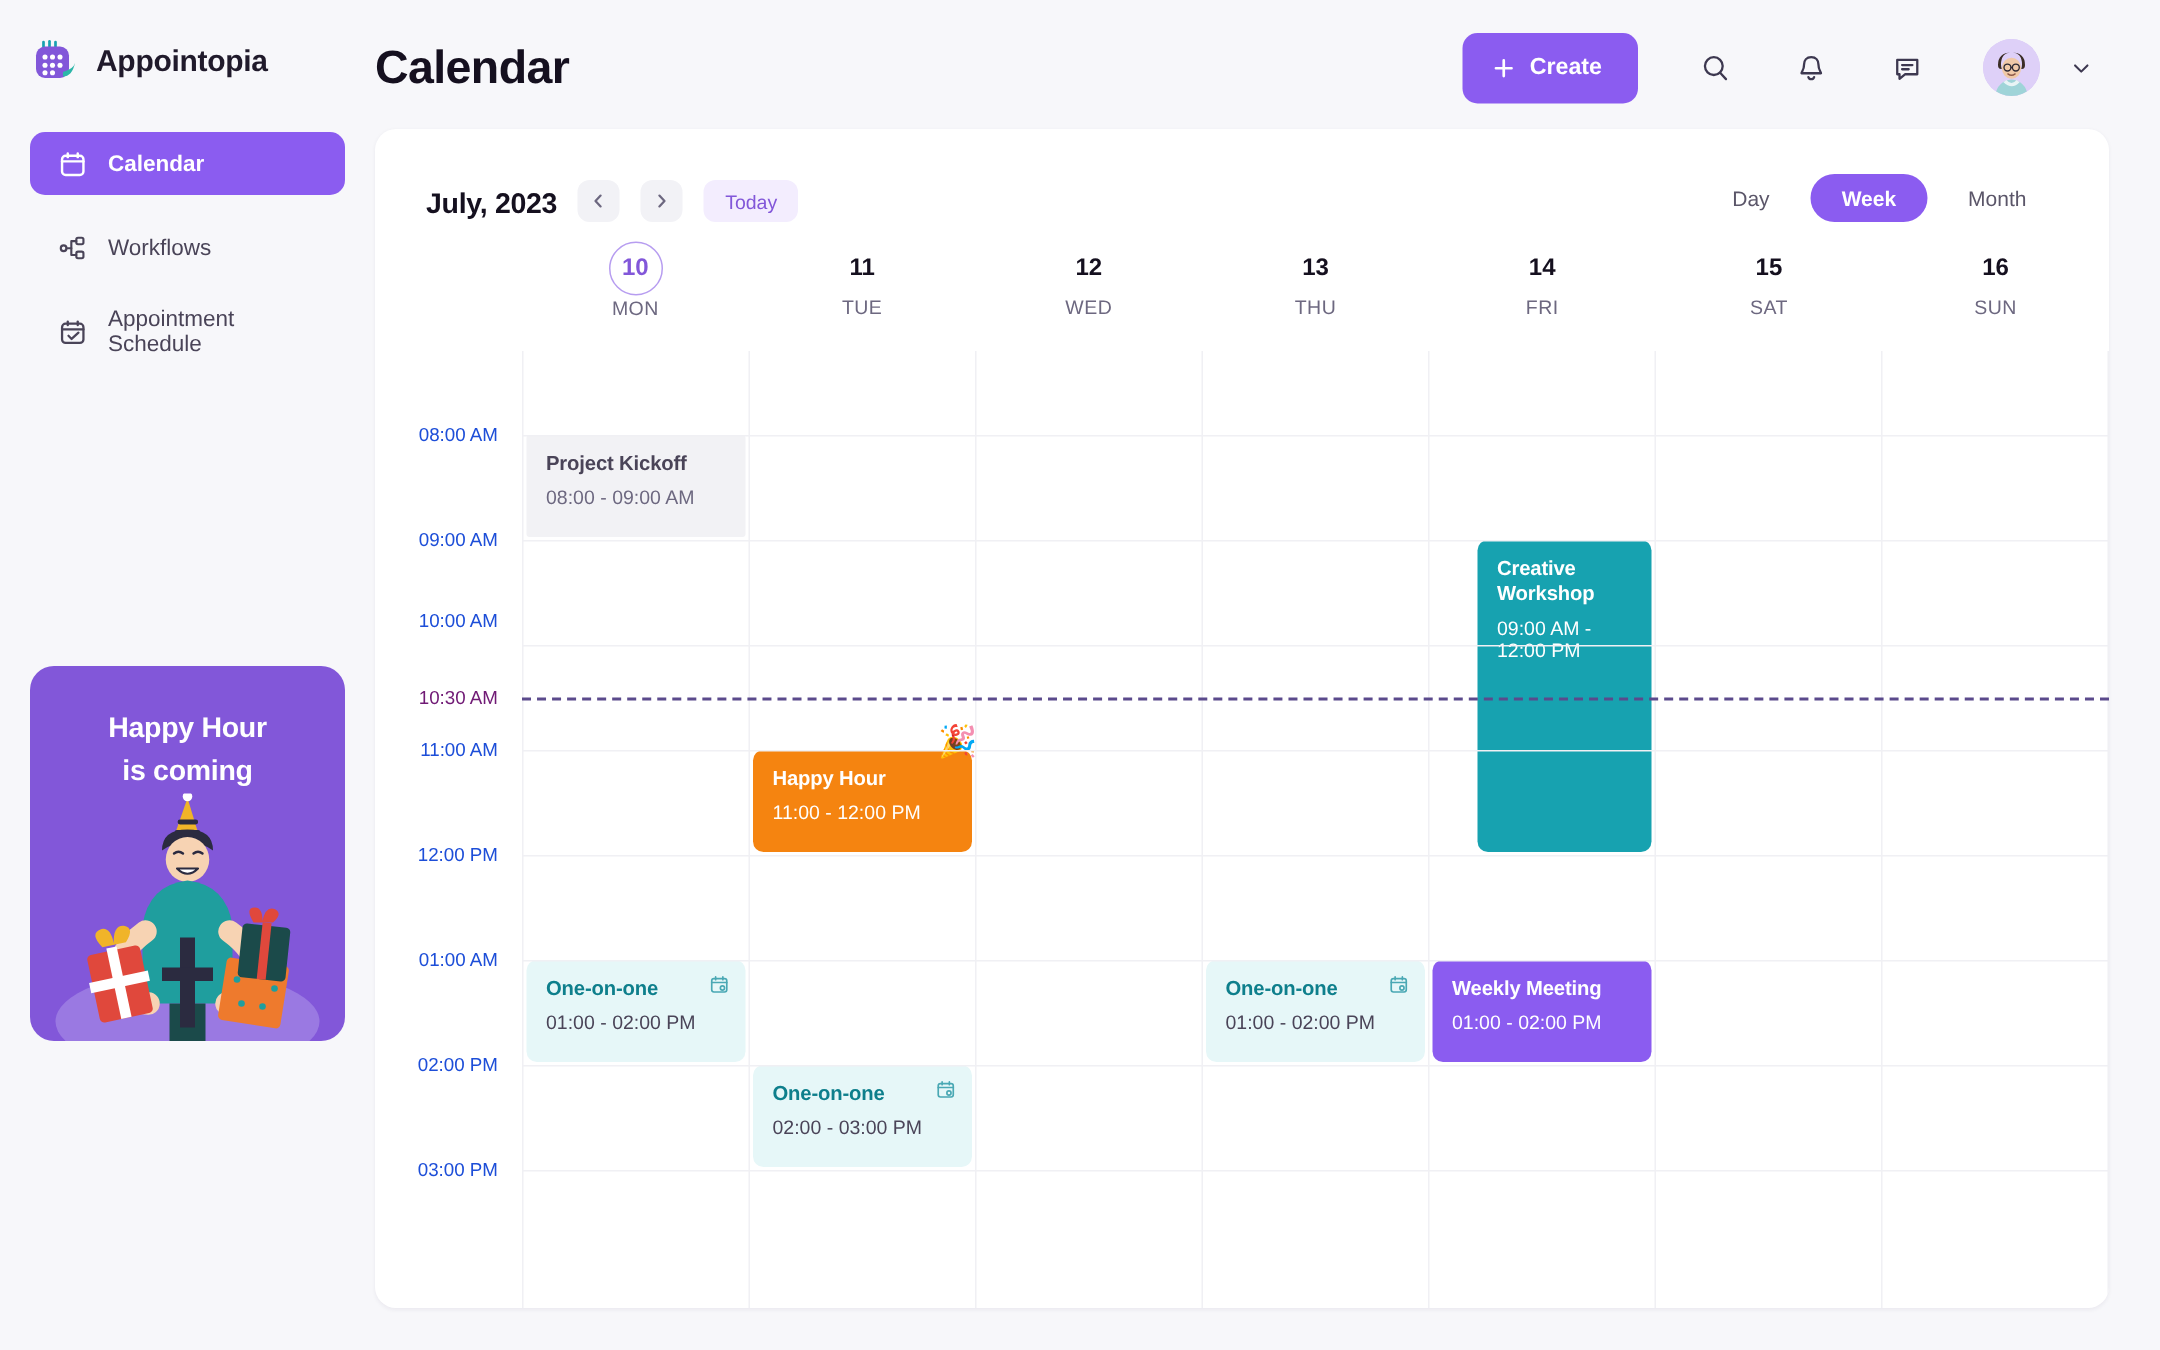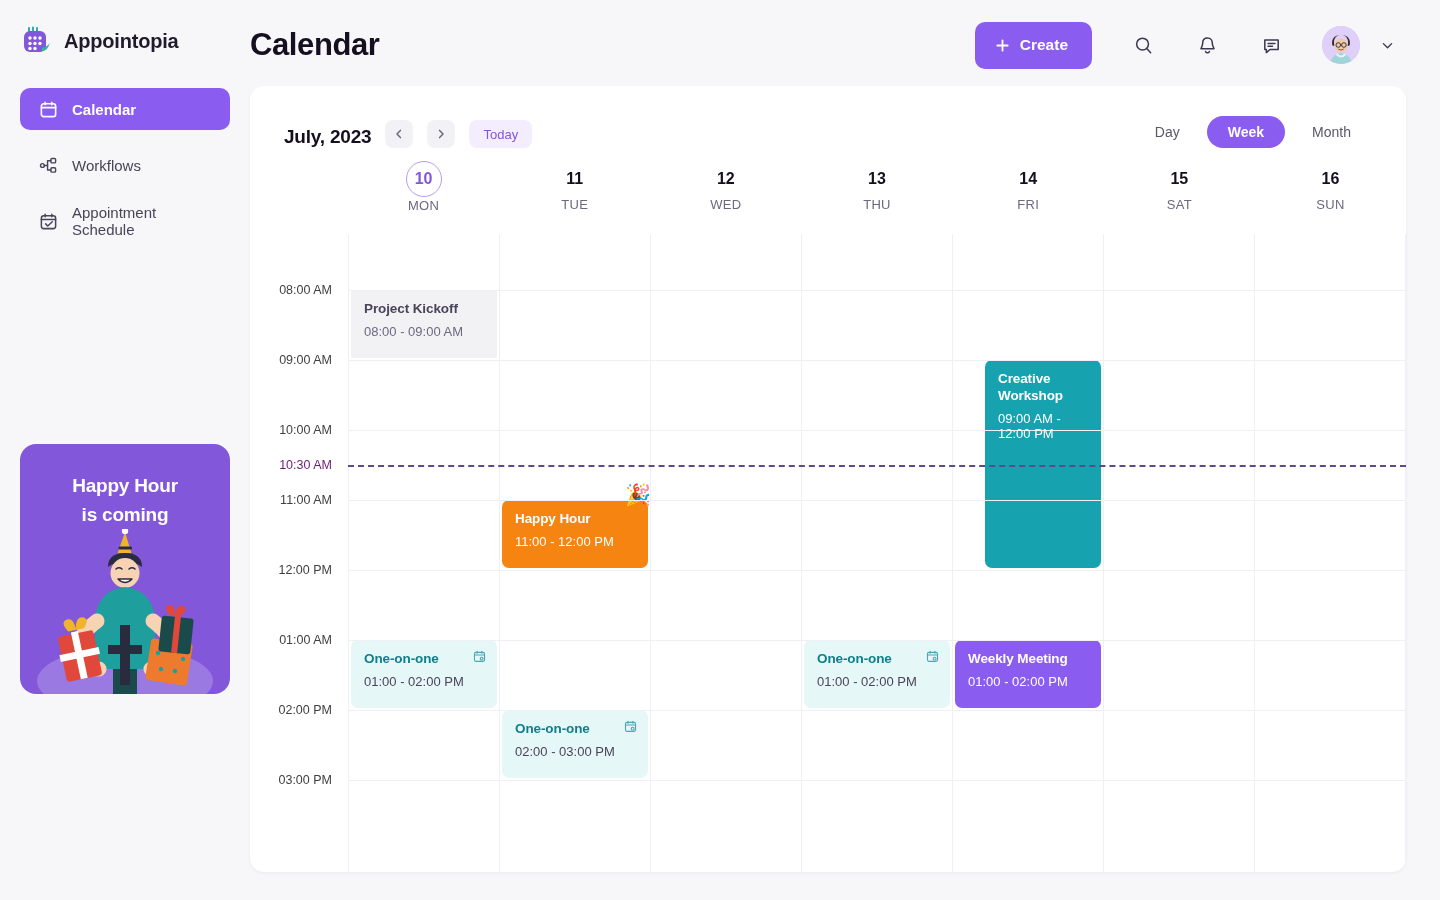--- a/index.html
+++ b/index.html
@@ -107,21 +107,21 @@
     margin: -8px 0 -8px 0;
   }
   .day-name { font-size: 13px; color: #6d6880; letter-spacing: 0.3px; }
 
   
   .grid-wrap { position: absolute; left: 0; right: 0; top: 148px; bottom: 0; overflow: hidden; }
   .grid { position: relative; width: 100%; height: 100%; }
   .time-col { position: absolute; left: 0; top: 0; width: 98px; height: 100%; }
   .time-label {
     position: absolute; right: 16px; transform: translateY(-50%);
-    font-size: 12.5px; color: #404040; white-space: nowrap;
+    font-size: 12.5px; color: #1d4ed8; white-space: nowrap;
   }
   .cols { position: absolute; left: 98px; right: 0; top: 0; bottom: 0; display: flex; }
   .day-col { flex: 1; position: relative; border-left: 1px solid #f0f0f4; }
   .day-col:last-child { border-right: 1px solid #f0f0f4; }
   .hour-line { position: absolute; left: 98px; right: 0; height: 1px; background: #f0f0f4; }
 
   
   .now-line { position: absolute; left: 98px; right: 0; height: 0; border-top: 2px dashed #5b4a8c; }
   .now-label {
     position: absolute; right: 16px; transform: translateY(-50%);
@@ -392,21 +392,21 @@
             <div class="day-num">16</div>
             <div class="day-name">SUN</div>
           </div>
         </div>
 
       <div class="grid-wrap">
         <div class="grid" id="grid">
           <div class="time-col" id="time-col">
               <div class="time-label" style="top: 56px;">08:00 AM</div>
               <div class="time-label" style="top: 126px;">09:00 AM</div>
-              <div class="time-label" style="top: 196px;">10:00 AM</div>
+              <div class="time-label" style="top: 180px;">10:00 AM</div>
               <div class="time-label" style="top: 266px;">11:00 AM</div>
               <div class="time-label" style="top: 336px;">12:00 PM</div>
               <div class="time-label" style="top: 406px;">01:00 AM</div>
               <div class="time-label" style="top: 476px;">02:00 PM</div>
               <div class="time-label" style="top: 546px;">03:00 PM</div>
               <div class="now-label" style="top: 231px; color: #701a75;">10:30 AM</div>
             </div>
           <div class="cols" id="cols">
               <div class="day-col">
                 <div class="event ev-muted" style="top: 56px; height: 68px; background: rgb(242, 242, 245);">

